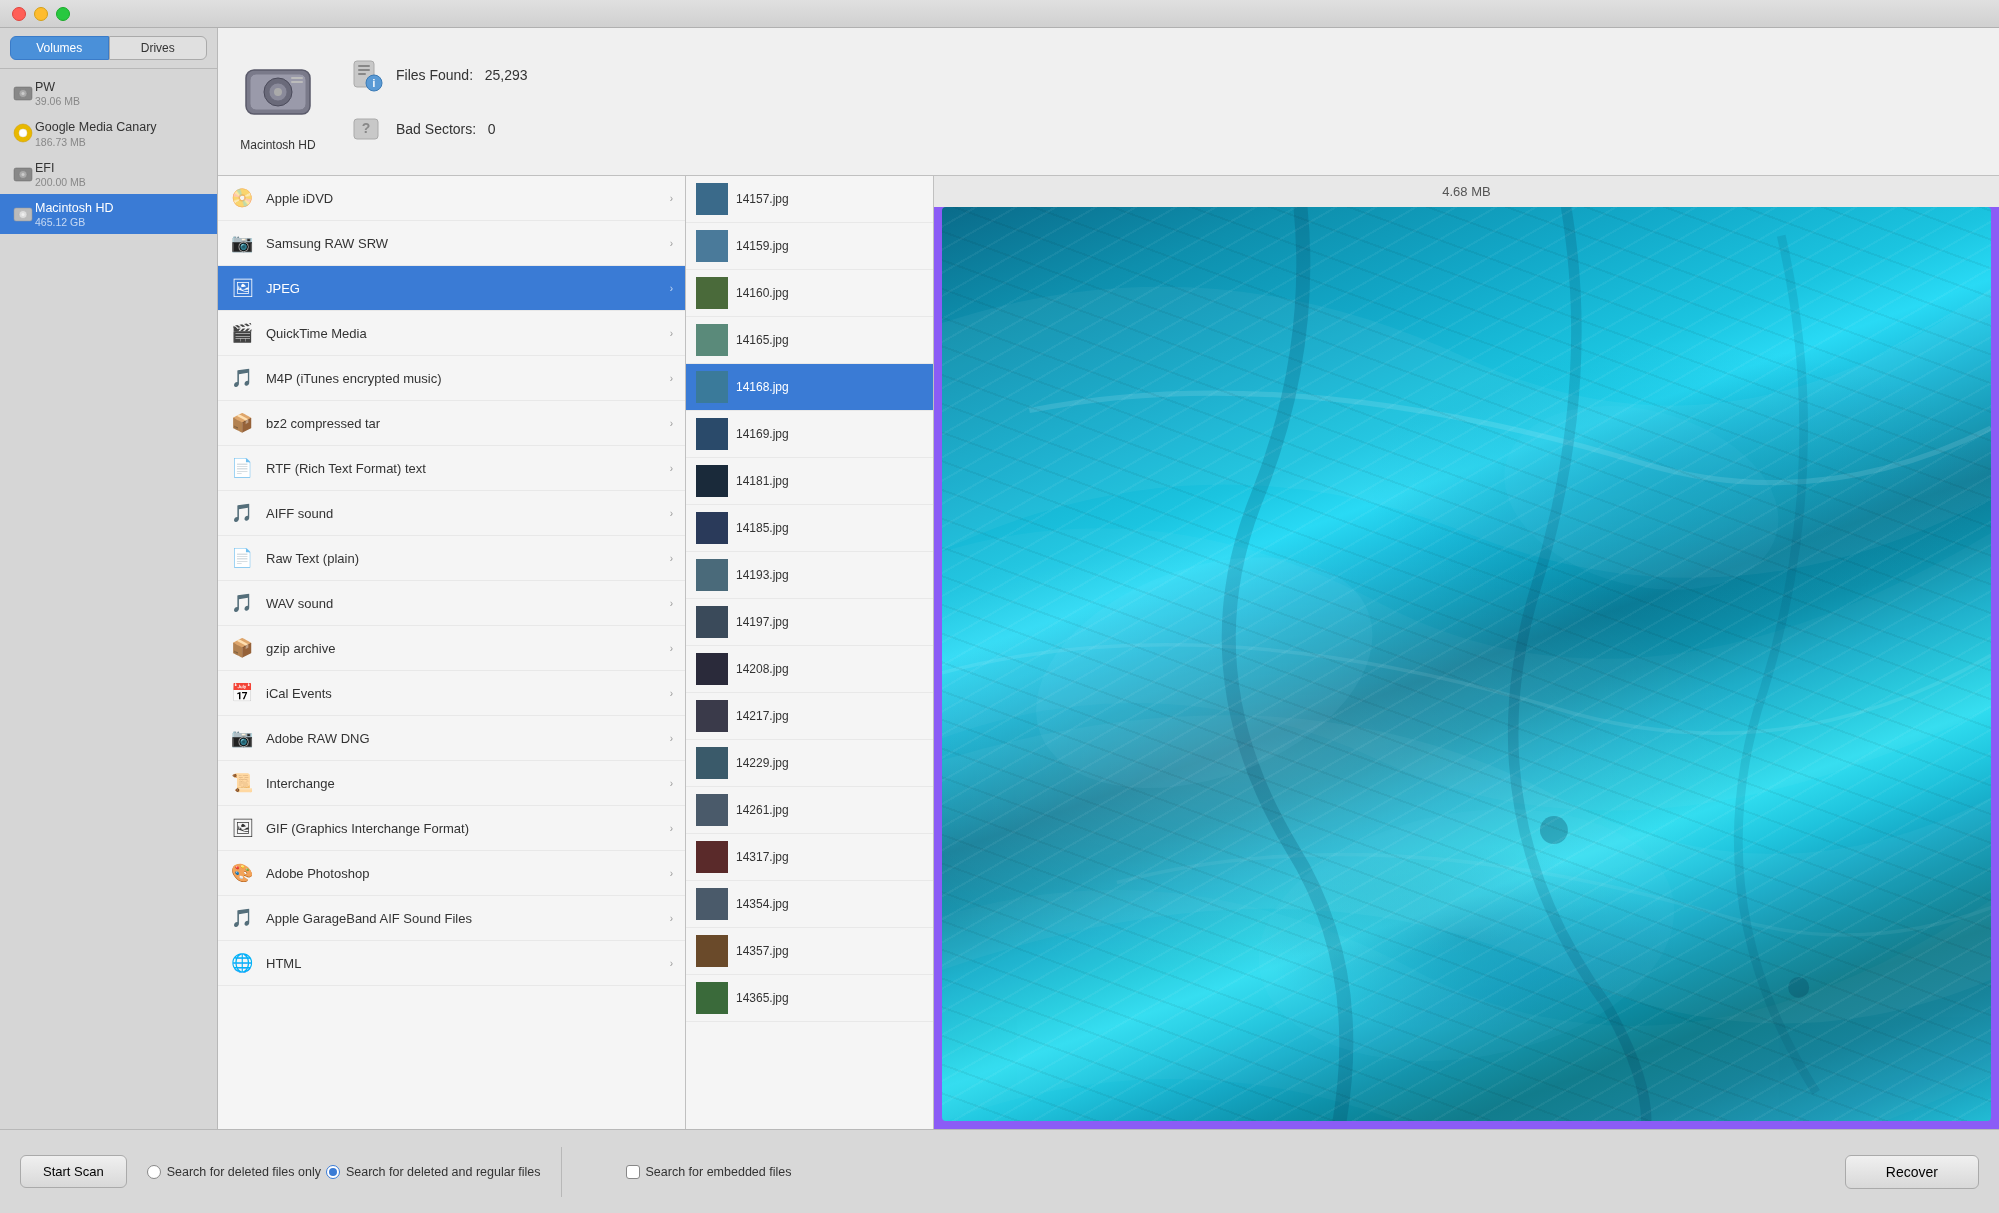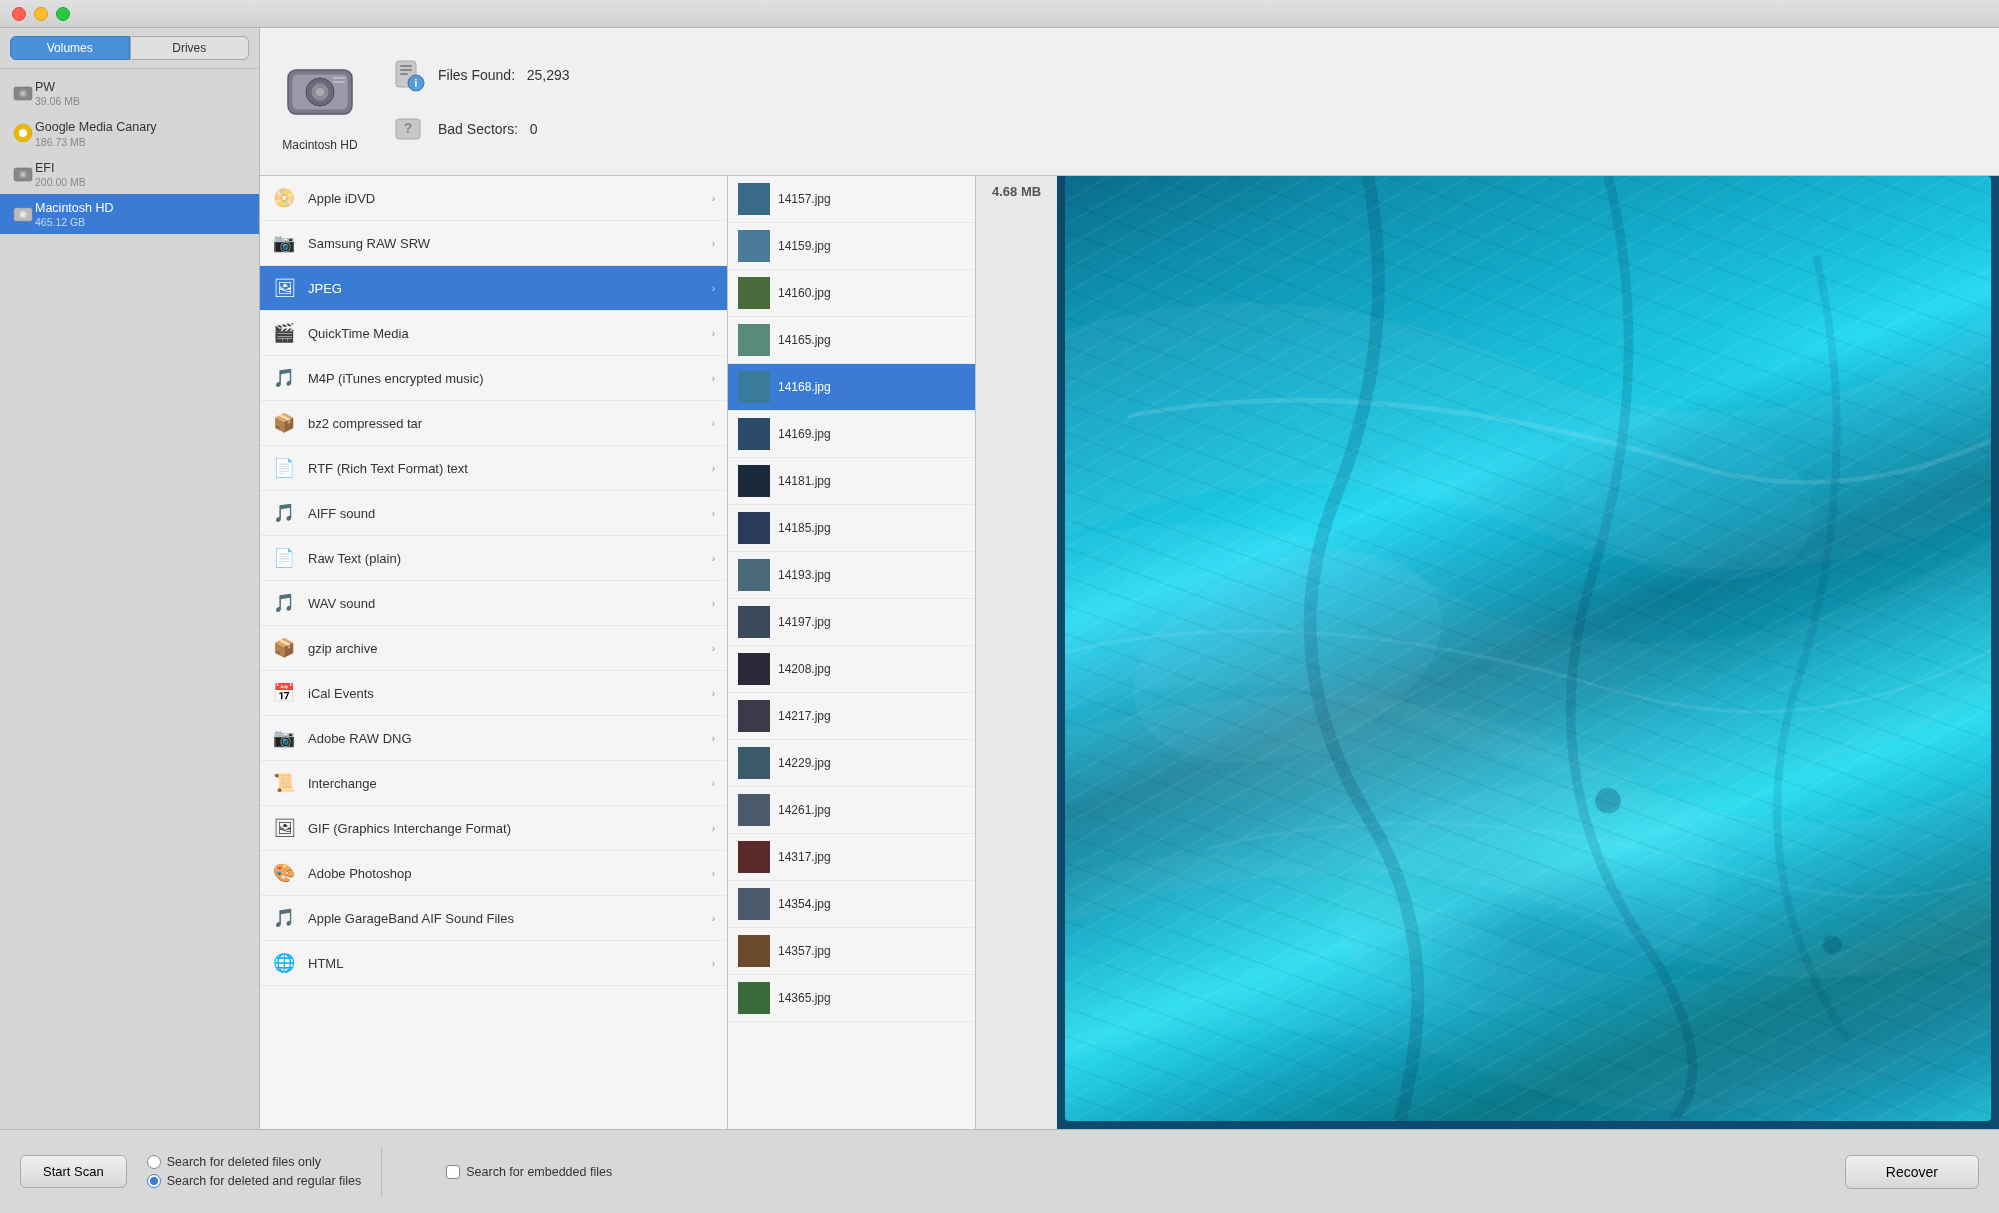--- a/index.html
+++ b/index.html
@@ -48,21 +48,21 @@
 
     
     .main-content {
       display: flex;
       flex: 1;
       overflow: hidden;
     }
 
     
     .sidebar {
-      width: 260px;
+      width: 218px;
       background: #d6d6d6;
       border-right: 1px solid #b8b8b8;
       display: flex;
       flex-direction: column;
       flex-shrink: 0;
     }
 
     .sidebar-tabs {
       display: flex;
       padding: 8px 10px;
@@ -265,24 +265,23 @@
     }
 
     .file-name {
       font-size: 12px;
     }
 
     
     .preview-pane {
       flex: 1;
       display: flex;
-      flex-direction: row;
-      background: #0c4a6e;
+      flex-direction: column;
+      background: #8b5cf6;
       overflow: hidden;
-      font-weight: bold;
     }
 
     .preview-size {
       padding: 8px 16px;
       font-size: 13px;
       color: #555;
       text-align: center;
       background: #e8e8e8;
       flex-shrink: 0;
     }
@@ -373,21 +372,21 @@
       border: 1px solid #aaa;
       border-radius: 6px;
       font-size: 13px;
       cursor: pointer;
       white-space: nowrap;
       flex-shrink: 0;
     }
 
     .search-options {
       display: flex;
-      flex-direction: column;
+      flex-direction: row;
       gap: 5px;
       flex-shrink: 0;
     }
 
     .radio-option {
       display: flex;
       align-items: center;
       gap: 6px;
       font-size: 12.5px;
     }

